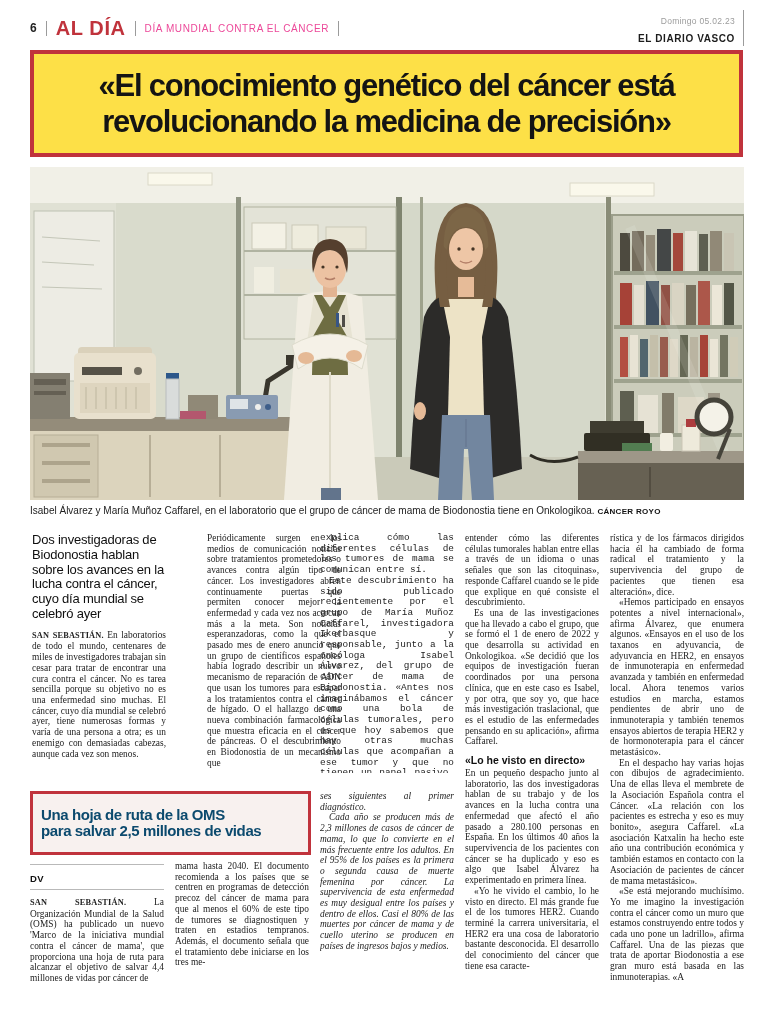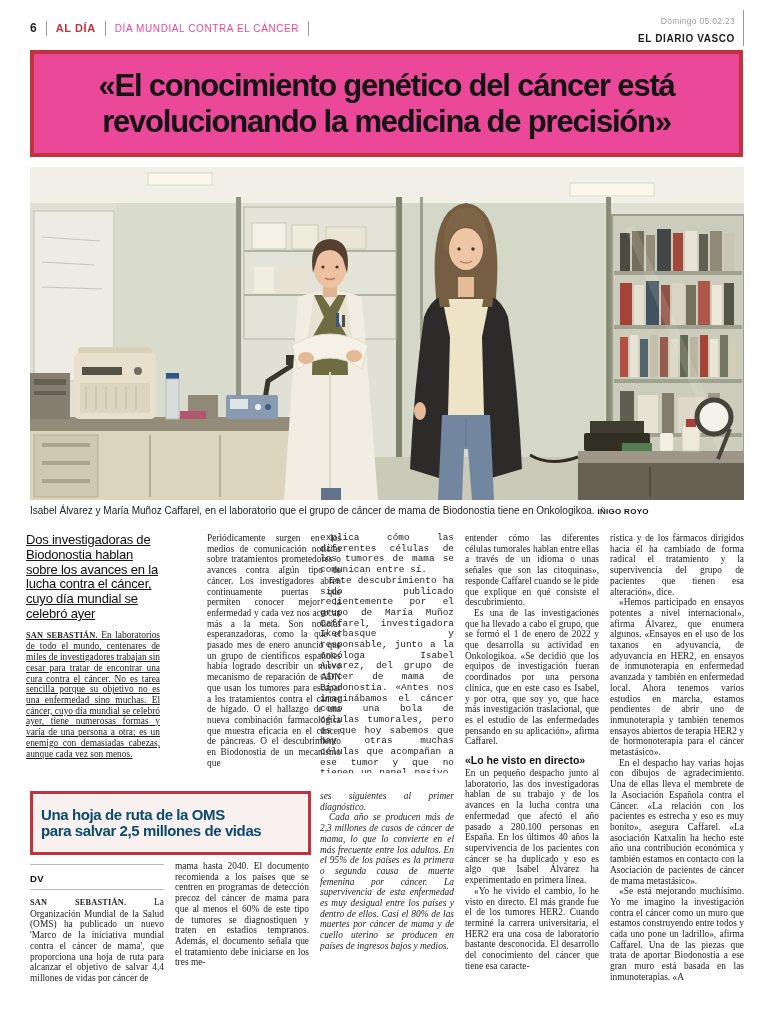--- a/index.html
+++ b/index.html
@@ -4,43 +4,43 @@
 <style>
   html,body{margin:0;padding:0;background:#888;}
   .page{position:relative;width:774px;height:1024px;background:#ffffff;margin:0 auto;
         font-family:"Liberation Serif",serif;color:#1a1a1a;overflow:hidden;}
 
   
   .header{position:absolute;left:30px;top:14px;width:714px;height:28px;
           display:flex;align-items:center;font-family:"Liberation Sans",sans-serif;}
   .pageno{font-size:12px;font-weight:bold;color:#222;}
   .hsep{width:1px;height:15px;background:#9b9b9b;margin:0 9px;}
-  .section{font-size:11px;font-weight:bold;color:#c0333c;letter-spacing:.6px;}
+  .section{font-size:20px;font-weight:bold;color:#c0333c;letter-spacing:.6px;}
   .kicker{font-size:10px;color:#ec4899;letter-spacing:.6px;}
   .hspacer{flex:1;}
   .hright{text-align:right;line-height:1.15;border-right:1px solid #9b9b9b;padding-right:8px;}
   .hdate{font-size:8.5px;color:#9c9c9c;letter-spacing:.3px;}
   .hmast{font-size:10px;font-weight:bold;color:#1c1c1c;letter-spacing:.6px;}
 
   
   .headline-box{position:absolute;left:30px;top:50px;width:705px;height:99px;
-     border:4px solid #c0333c;background:#ec4899;display:flex;align-items:center;justify-content:center;}
+     border:4px solid #c0333c;background:#fde047;display:flex;align-items:center;justify-content:center;}
   .headline{margin:0;font-family:"Liberation Sans",sans-serif;font-weight:bold;
      font-size:31px;line-height:1.13;letter-spacing:-1.2px;color:#141414;
      text-align:center;white-space:pre-line;}
 
   
   .photo{position:absolute;left:30px;top:167px;width:714px;height:333px;overflow:hidden;}
   .caption{position:absolute;left:30px;top:505px;width:714px;
      font-family:"Liberation Sans",sans-serif;font-size:10px;color:#222;}
   .credit{font-weight:bold;font-size:8px;color:#111;letter-spacing:.3px;}
 
   
   .col{position:absolute;width:134px;top:533px;overflow:hidden;}
-  .col-1{left:26px;height:252px;text-decoration:underline;}
+  .col-1{left:32px;height:252px;}
   .col-2{left:174px;height:252px;margin-left:33px;}
   .col-3{left:320px;height:240px;font-family:Liberation Mono, monospace;}
   .col-4{left:465px;height:475px;}
   .col-5{left:610px;height:478px;}
   .col-3b{left:320px;top:791px;height:220px;font-style:italic;}
   .subcol-1{left:30px;top:862px;height:152px;}
   .subcol-2{left:175px;top:861px;height:152px;}
 
   .body p{margin:0;font-size:9.4px;line-height:10.7px;text-align:justify;color:#222;}
   .body p.ind{text-indent:9px;}
@@ -248,21 +248,21 @@
         <circle cx="429" cy="82" r="1.7" fill="#3a2b20"></circle>
           <circle cx="443" cy="82" r="1.7" fill="#3a2b20"></circle>
         <path d="M430 94 Q436 98 442 94" stroke="#b07a67" stroke-width="1.5" fill="none"></path>
       </g>
       <rect width="714" height="333" fill="#edc87d" opacity="0.06"></rect>
     </svg>
   </div>
 
   <div class="caption">
     <span>Isabel Álvarez y María Muñoz Caffarel, en el laboratorio que el grupo de cáncer de mama de Biodonostia tiene en Onkologikoa.</span>
-    <span class="credit">IÑIGO ROYO</span>
+    <span class="credit">CÁNCER ROYO</span>
   </div>
 
   <div class="col col-1">
     <p class="standfirst">Dos investigadoras de Biodonostia hablan sobre los avances en la lucha contra el cáncer, cuyo día mundial se celebró ayer</p>
     <div class="body">
       <p><span class="dateline">SAN SEBASTIÁN.</span>
          <span>En laboratorios de todo el mundo, centenares de miles de investigadores trabajan sin cesar para tratar de encontrar una cura contra el cáncer. No es tarea sencilla porque su objetivo no es una enfermedad sino muchas. El cáncer, cuyo día mundial se celebró ayer, tiene numerosas formas y varía de una persona a otra; es un enemigo con demasiadas cabezas, aunque cada vez son menos.</span></p>
     </div>
   </div>
 

